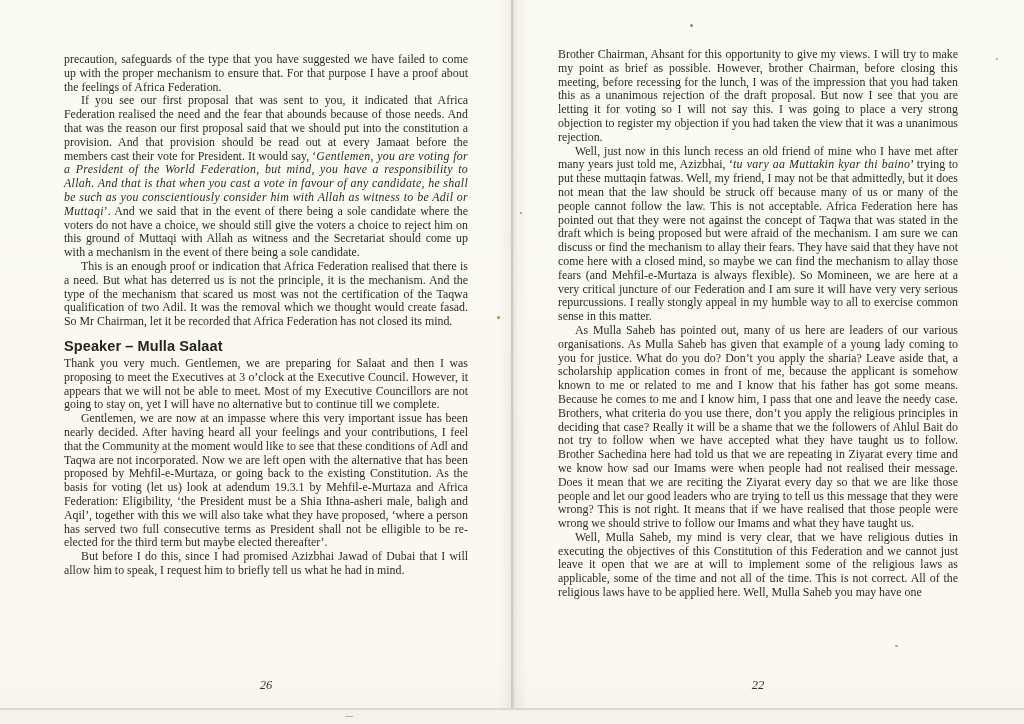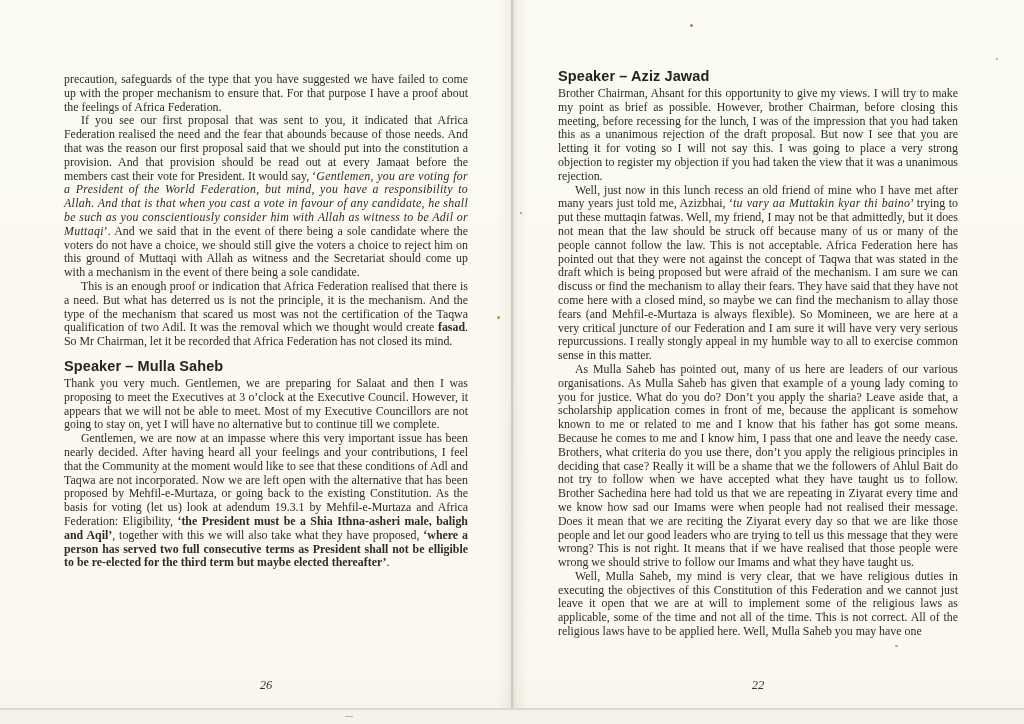--- a/index.html
+++ b/index.html
@@ -6,33 +6,32 @@
   body {
     width: 1024px; height: 724px;
     position: relative;
     overflow: hidden;
     background: linear-gradient(180deg, #fbfaf3 0%, #faf8f0 92%, #f5f3ea 100%);
     font-family: "Liberation Serif", serif;
   }
   .page-col {
     position: absolute;
     color: #2e2c28;
-    margin-top: 20px;
   }
   .page-col-left  { left: 64px;  top: 53px; width: 404px; }
   .page-col-right { left: 558px; top: 48px; width: 400px; }
   p.para {
     margin: 0;
     font-size: 11.9px;
     line-height: 13.8px;
     text-align: justify;
     color: #2e2c28;
   }
   p.para.indent { text-indent: 17px; }
-  .seg-bold { font-weight: bold; }
+  .seg-bold { font-weight: normal; }
   .seg-bold-italic { font-weight: normal; font-style: italic; letter-spacing: 0.3px; }
   h2.speaker-heading {
     font-family: "Liberation Sans", sans-serif;
     font-size: 14.5px;
     font-weight: 700;
     color: #26241f;
     margin: 9px 0 3px 0;
     letter-spacing: 0.1px;
   }
   h2.speaker-heading:first-child { margin-top: 0; }
@@ -89,27 +88,27 @@
 
 <div class="gutter-shade"></div>
 <div class="gutter-line"></div>
 <div class="bottom-edge-line"></div>
 <div class="bottom-strip"></div>
 
 <div class="page-col page-col-left">
     <p class="para"><span>precaution, safeguards of the type that you have suggested we have failed to come up with the proper mechanism to ensure that. For that purpose I have a proof about the feelings of Africa Federation.</span></p>
     <p class="para indent"><span>If you see our first proposal that was sent to you, it indicated that Africa Federation realised the need and the fear that abounds because of those needs. And that was the reason our first proposal said that we should put into the constitution a provision. And that provision should be read out at every Jamaat before the members cast their vote for President. It would say, ‘</span><span class="seg-bold-italic">Gentlemen, you are voting for a President of the World Federation, but mind, you have a responsibility to Allah. And that is that when you cast a vote in favour of any candidate, he shall be such as you conscientiously consider him with Allah as witness to be Adil or Muttaqi</span><span>’. And we said that in the event of there being a sole candidate where the voters do not have a choice, we should still give the voters a choice to reject him on this ground of Muttaqi with Allah as witness and the Secretariat should come up with a mechanism in the event of there being a sole candidate.</span></p>
     <p class="para indent"><span>This is an enough proof or indication that Africa Federation realised that there is a need. But what has deterred us is not the principle, it is the mechanism. And the type of the mechanism that scared us most was not the certification of the Taqwa qualification of two Adil. It was the removal which we thought would create </span><span class="seg-bold">fasad</span><span>. So Mr Chairman, let it be recorded that Africa Federation has not closed its mind.</span></p>
-    <h2 class="speaker-heading">Speaker – Mulla Saheb</h2>
+    <h2 class="speaker-heading">Speaker – Mulla Salaat</h2>
     <p class="para"><span>Thank you very much. Gentlemen, we are preparing for Salaat and then I was proposing to meet the Executives at 3 o’clock at the Executive Council. However, it appears that we will not be able to meet. Most of my Executive Councillors are not going to stay on, yet I will have no alternative but to continue till we complete.</span></p>
     <p class="para indent"><span>Gentlemen, we are now at an impasse where this very important issue has been nearly decided. After having heard all your feelings and your contributions, I feel that the Community at the moment would like to see that these conditions of Adl and Taqwa are not incorporated. Now we are left open with the alternative that has been proposed by Mehfil-e-Murtaza, or going back to the existing Constitution. As the basis for voting (let us) look at adendum 19.3.1 by Mehfil-e-Murtaza and Africa Federation: Eligibility, </span><span class="seg-bold">‘the President must be a Shia Ithna-asheri male, baligh and Aqil’</span><span>, together with this we will also take what they have proposed, </span><span class="seg-bold">‘where a person has served two full consecutive terms as President shall not be elligible to be re-elected for the third term but maybe elected thereafter’</span><span>.</span></p>
+    <p class="para indent"><span>But before I do this, since I had promised Azizbhai Jawad of Dubai that I will allow him to speak, I request him to briefly tell us what he had in mind.</span></p>
   </div>
 
 <div class="page-col page-col-right">
-    <h2 class="speaker-heading">Speaker – Aziz Jawad</h2>
     <p class="para"><span>Brother Chairman, Ahsant for this opportunity to give my views. I will try to make my point as brief as possible. However, brother Chairman, before closing this meeting, before recessing for the lunch, I was of the impression that you had taken this as a unanimous rejection of the draft proposal. But now I see that you are letting it for voting so I will not say this. I was going to place a very strong objection to register my objection if you had taken the view that it was a unanimous rejection.</span></p>
     <p class="para indent"><span>Well, just now in this lunch recess an old friend of mine who I have met after many years just told me, Azizbhai, ‘</span><span class="seg-bold-italic">tu vary aa Muttakin kyar thi baino</span><span>’ trying to put these muttaqin fatwas. Well, my friend, I may not be that admittedly, but it does not mean that the law should be struck off because many of us or many of the people cannot follow the law. This is not acceptable. Africa Federation here has pointed out that they were not against the concept of Taqwa that was stated in the draft which is being proposed but were afraid of the mechanism. I am sure we can discuss or find the mechanism to allay their fears. They have said that they have not come here with a closed mind, so maybe we can find the mechanism to allay those fears (and Mehfil-e-Murtaza is always flexible). So Momineen, we are here at a very critical juncture of our Federation and I am sure it will have very very serious repurcussions. I really stongly appeal in my humble way to all to exercise common sense in this matter.</span></p>
     <p class="para indent"><span>As Mulla Saheb has pointed out, many of us here are leaders of our various organisations. As Mulla Saheb has given that example of a young lady coming to you for justice. What do you do? Don’t you apply the sharia? Leave aside that, a scholarship application comes in front of me, because the applicant is somehow known to me or related to me and I know that his father has got some means. Because he comes to me and I know him, I pass that one and leave the needy case. Brothers, what criteria do you use there, don’t you apply the religious principles in deciding that case? Really it will be a shame that we the followers of Ahlul Bait do not try to follow when we have accepted what they have taught us to follow. Brother Sachedina here had told us that we are repeating in Ziyarat every time and we know how sad our Imams were when people had not realised their message. Does it mean that we are reciting the Ziyarat every day so that we are like those people and let our good leaders who are trying to tell us this message that they were wrong? This is not right. It means that if we have realised that those people were wrong we should strive to follow our Imams and what they have taught us.</span></p>
     <p class="para indent"><span>Well, Mulla Saheb, my mind is very clear, that we have religious duties in executing the objectives of this Constitution of this Federation and we cannot just leave it open that we are at will to implement some of the religious laws as applicable, some of the time and  not all of the time. This is not correct. All of the religious laws have to be applied here. Well, Mulla Saheb you may have one</span></p>
   </div>
 
 <div class="page-number page-number-left">26</div>
 
 <div class="page-number page-number-right">22</div>
 

